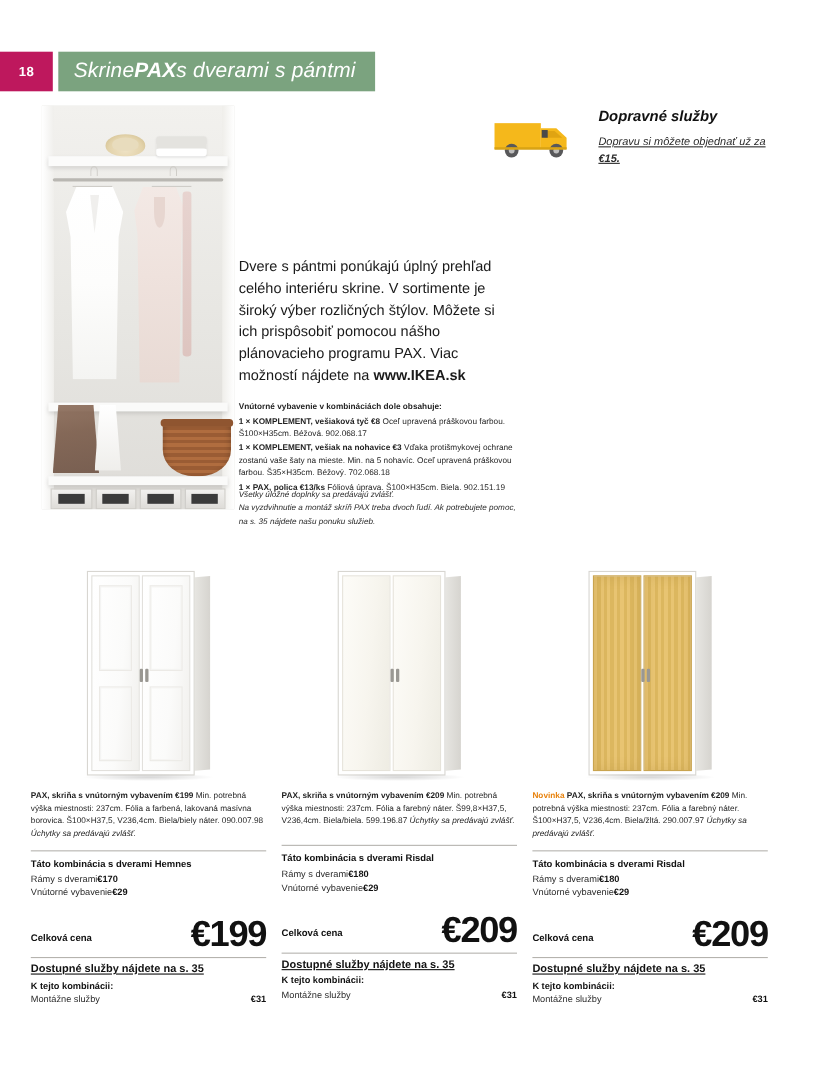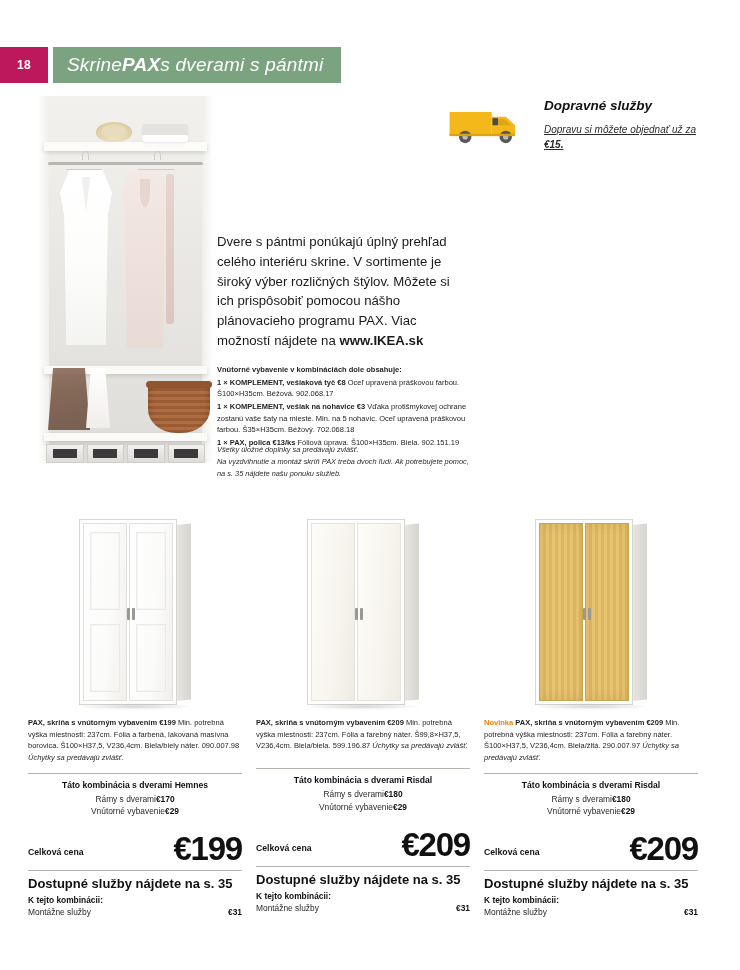--- a/index.html
+++ b/index.html
@@ -154,33 +154,33 @@
   .pshadow { position:absolute; left:50%; transform:translateX(-50%); bottom:-5px;
              width:120px; height:7px; background:radial-gradient(ellipse,rgba(0,0,0,.16),rgba(0,0,0,0) 70%); }
 
   .pdesc { font-size:7.5px; line-height:1.55; color:#1f1f1f; margin-top:12px; min-height:42px; }
   .pdesc b { font-weight:bold; }
   .pdesc i { font-style:italic; }
   .badge-new { color:#e8820c; font-weight:bold; }
 
   .rule { border-top:1px solid #b5b3ae; margin-top:9px; }
   .ptable { margin-top:5px; }
-  .prow { display:flex; justify-content:center; align-items:baseline;
+  .prow { display:flex; justify-content:flex-start; align-items:baseline;
           font-size:8.4px; line-height:1.45; color:#2a2a2a; }
   .prow .lbl { }
   .prow .val { font-weight:bold; font-size:8.4px; color:#111; }
   .prow.head { font-weight:bold; color:#111; font-size:8.6px; margin-bottom:2px; }
 
   .total { position:relative; height:44px; }
   .total .tl { position:absolute; left:0; bottom:4px; font-size:8.7px; font-weight:bold; color:#111; }
   .total .tv { position:absolute; right:0; bottom:-4px; font-size:33px; font-weight:bold;
                letter-spacing:-1.2px; color:#111; line-height:1; }
 
   .svc { margin-top:4px; }
-  .svc .s1 { font-size:13px; font-weight:bold; color:#111; line-height:1.45; }
+  .svc .s1 { font-size:10px; font-weight:bold; color:#111; line-height:1.45;text-decoration:underline; }
   .svc .s2 { font-size:8.4px; font-weight:bold; color:#111; line-height:1.45; }
   .svc .srow { display:flex; justify-content:space-between; align-items:baseline;
                font-size:8.4px; color:#2a2a2a; margin-top:1px; }
   .svc .srow .val { font-weight:bold; color:#111; }
 </style>
 </head>
 <body>
 
 <div class="header">
   <div class="page-num">18</div>

